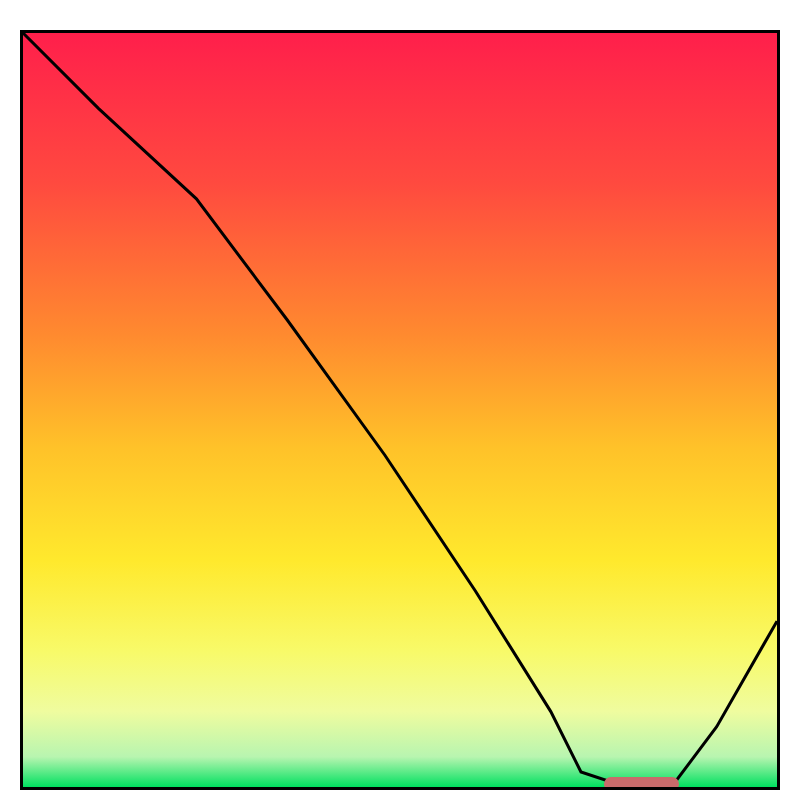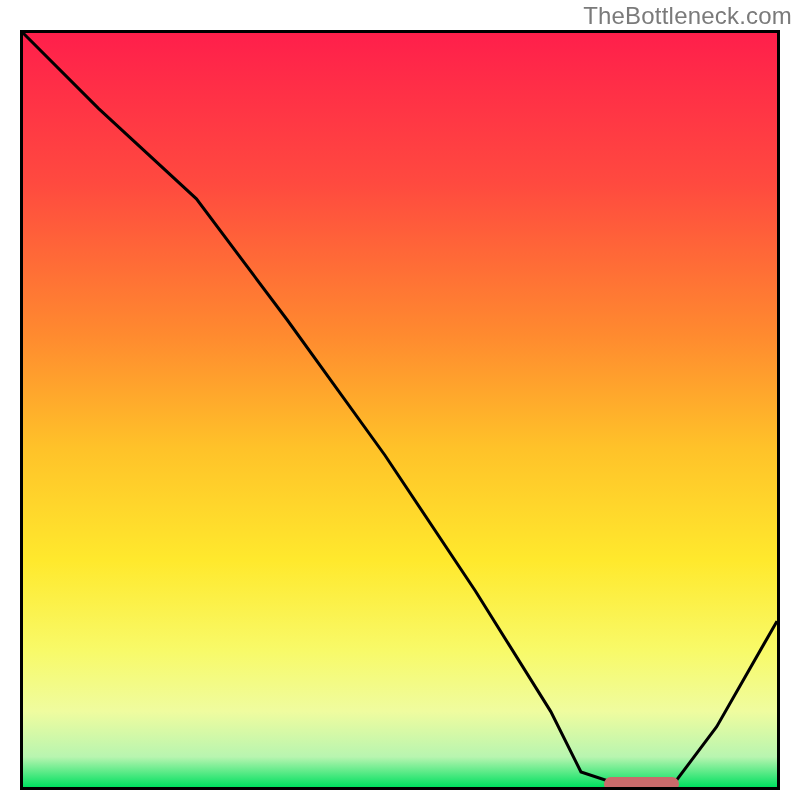--- a/index.html
+++ b/index.html
@@ -54,21 +54,20 @@
     background: #c96b6b;
     border-radius: 8px;
     height: 14px;
   }
 </style>
 </head>
 <body>
 
 <div class="chart-container">
 
-  <div class="watermark">TheBottleneck.com</div>
 
   <div class="plot-area">
 
     <svg class="gradient-bg" viewBox="0 0 100 100" preserveAspectRatio="none">
       <defs>
         <linearGradient id="bg-grad" x1="0" y1="0" x2="0" y2="1">
             <stop offset="0%" stop-color="#ff1f4b"></stop>
             <stop offset="20%" stop-color="#ff4a3f"></stop>
             <stop offset="40%" stop-color="#ff8a2f"></stop>
             <stop offset="55.00000000000001%" stop-color="#ffc229"></stop>

